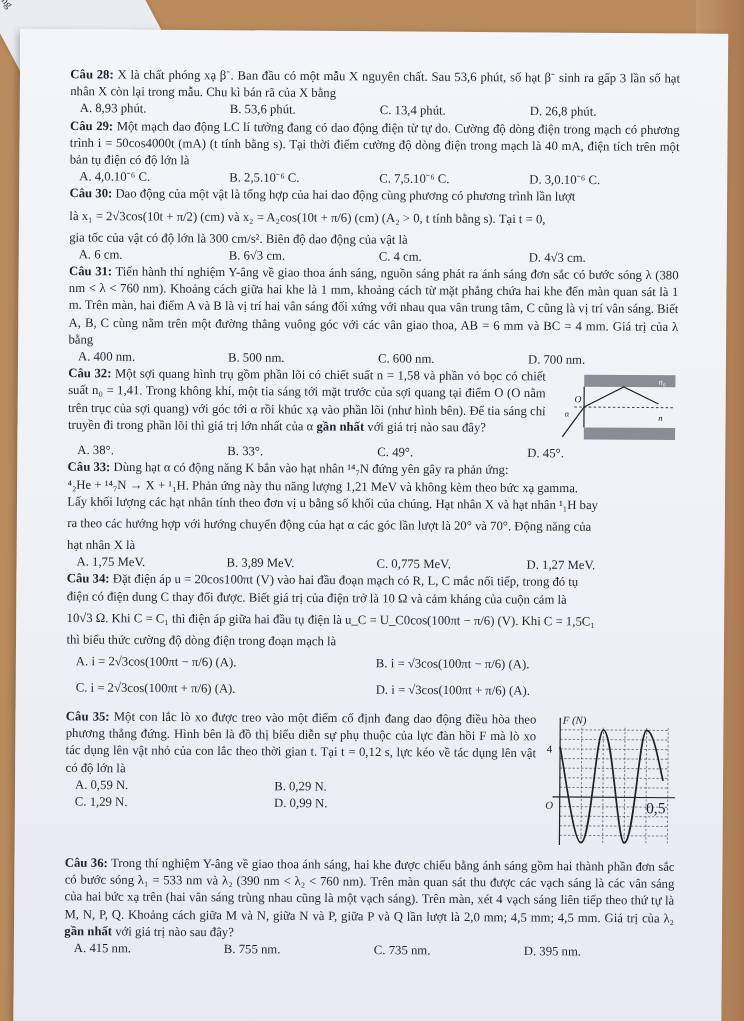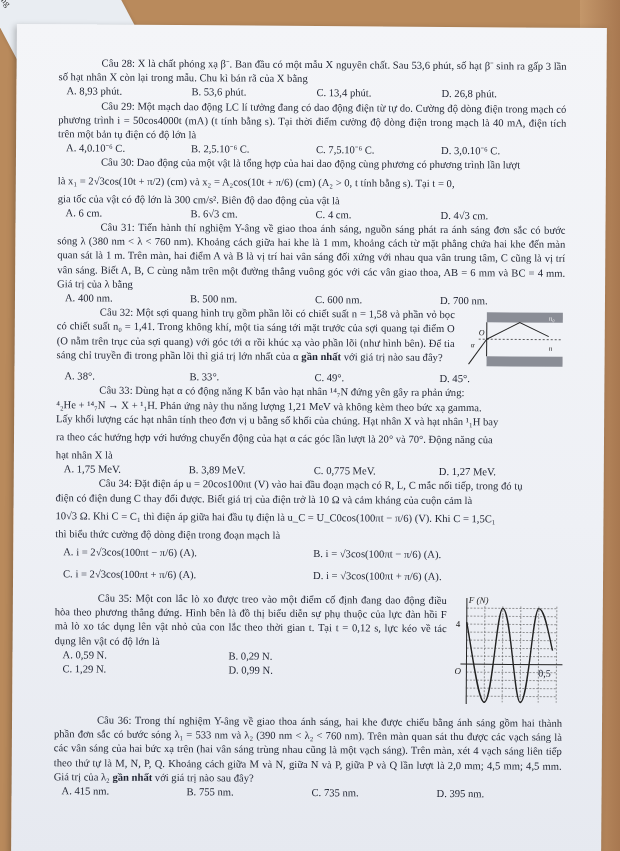--- a/index.html
+++ b/index.html
@@ -29,21 +29,21 @@
     position: absolute; left: 14px; top: 26px; width: 590px; height: 830px;
     background: linear-gradient(180deg, #f4f5f8 0%, #eef0f5 60%, #e6e9f0 100%);
     transform: rotate(0.4deg);
     box-shadow: -2px 2px 6px rgba(0,0,0,0.25);
   }
   .content {
     position: absolute; left: 42px; top: 32px; width: 508px;
     font-size: 10.6px; line-height: 14.2px; text-align: justify;
   }
   .q { margin-bottom: 0; }
-  .q b.qlabel { font-weight: normal; margin-left: 43px; }
+  .q b.qlabel { font-weight: bold; }
   .line { display: block; }
   .opts { display: flex; padding-left: 8px; }
   .opts .opt { width: 25%; }
   .opts2 { display: flex; flex-wrap: wrap; padding-left: 8px; }
   .opts2 .opt { width: 50%; }
   .tall { line-height: 22px; }
   .fig-fiber {
     float: right; width: 100px; height: 62px; margin: 2px 0 0 10px; position: relative;
   }
   .fig-graph { float: right; width: 110px; height: 112px; margin-left: 6px; position: relative; }
@@ -183,21 +183,21 @@
             <line x1="86" y1="12" x2="86" y2="108"></line>
             <line x1="104" y1="12" x2="104" y2="108"></line>
           </g>
           <line x1="14" y1="4" x2="14" y2="110" stroke="#222" stroke-width="1"></line>
           <line x1="8" y1="70" x2="112" y2="70" stroke="#222" stroke-width="1"></line>
           <path d="M14,28 C20,60 26,108 32,108 C40,108 44,14 50,14 C58,14 62,108 68,108 C76,108 80,14 86,14 C92,14 96,40 100,56" fill="none" stroke="#222" stroke-width="1.4"></path>
           <text x="16" y="9" font-size="9" font-style="italic" fill="#222">F (N)</text>
           <text x="3" y="33" font-size="9" fill="#222">4</text>
           <text x="2" y="80" font-size="9" font-style="italic" fill="#222">O</text>
         </svg>
-        <span style="position:absolute; left:86px; top:72px; font-size:10px;">0,5</span>
+        <span style="position:absolute; left:86px; top:72px; font-size:13px;">0,5</span>
       </div>
       <b class="qlabel">Câu 35:</b>
       <span>Một con lắc lò xo được treo vào một điểm cố định đang dao động điều hòa theo phương thẳng đứng. Hình bên là đồ thị biểu diễn sự phụ thuộc của lực đàn hồi F mà lò xo tác dụng lên vật nhỏ của con lắc theo thời gian t. Tại t = 0,12 s, lực kéo về tác dụng lên vật có độ lớn là</span>
       <div class="opts2" style="width:340px">
         <span class="opt">A. 0,59 N.</span>
         <span class="opt">B. 0,29 N.</span>
         <span class="opt">C. 1,29 N.</span>
         <span class="opt">D. 0,99 N.</span>
       </div>
     </div>

